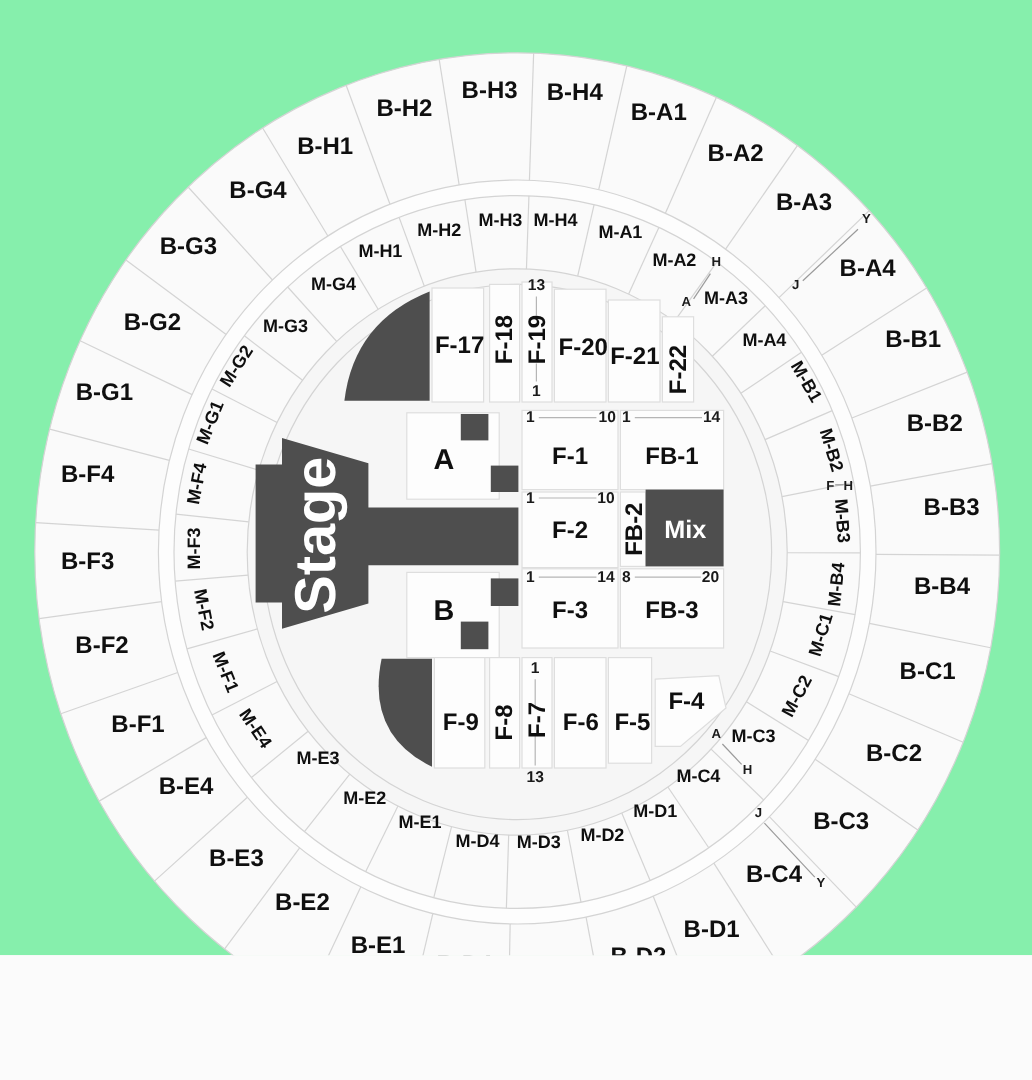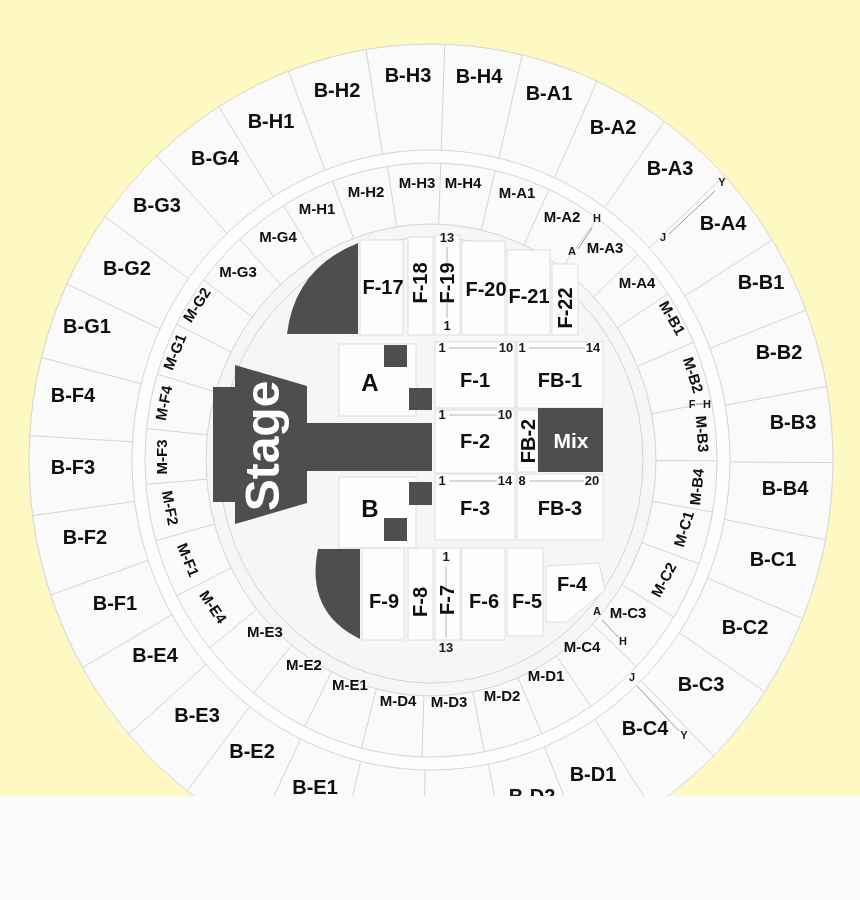--- a/index.html
+++ b/index.html
@@ -1,16 +1,16 @@
 <!DOCTYPE html>
 <html><head>
 <meta charset="utf-8">
 <style>
   html,body{margin:0;padding:0;background:#fbfbfb;}
-  .wrap{width:860px;height:796px;position:relative;background:#fef9c3;}
+  .wrap{width:860px;height:796px;position:relative;background:#86efac;}
   svg{font-family:"Liberation Sans",sans-serif;}
   .ringA{fill:#fafafa;stroke:#d4d4d4;stroke-width:1;}
   .ringW{fill:#fdfdfd;stroke:#d4d4d4;stroke-width:1;}
   .ringM{fill:#fafafa;stroke:#d4d4d4;stroke-width:1;}
   .bowl {fill:#f6f6f6;stroke:#d4d4d4;stroke-width:1;}
   .box{fill:#fdfdfd;stroke:#dedede;stroke-width:1;}
   .dark{fill:#4e4e4e;stroke:none;}
   .bl{font-size:20px;font-weight:bold;fill:#0f0f0f;text-anchor:middle;}
   .ml{font-size:15px;font-weight:bold;fill:#0f0f0f;text-anchor:middle;}
   .fl{font-size:20px;font-weight:bold;fill:#0f0f0f;text-anchor:middle;}

